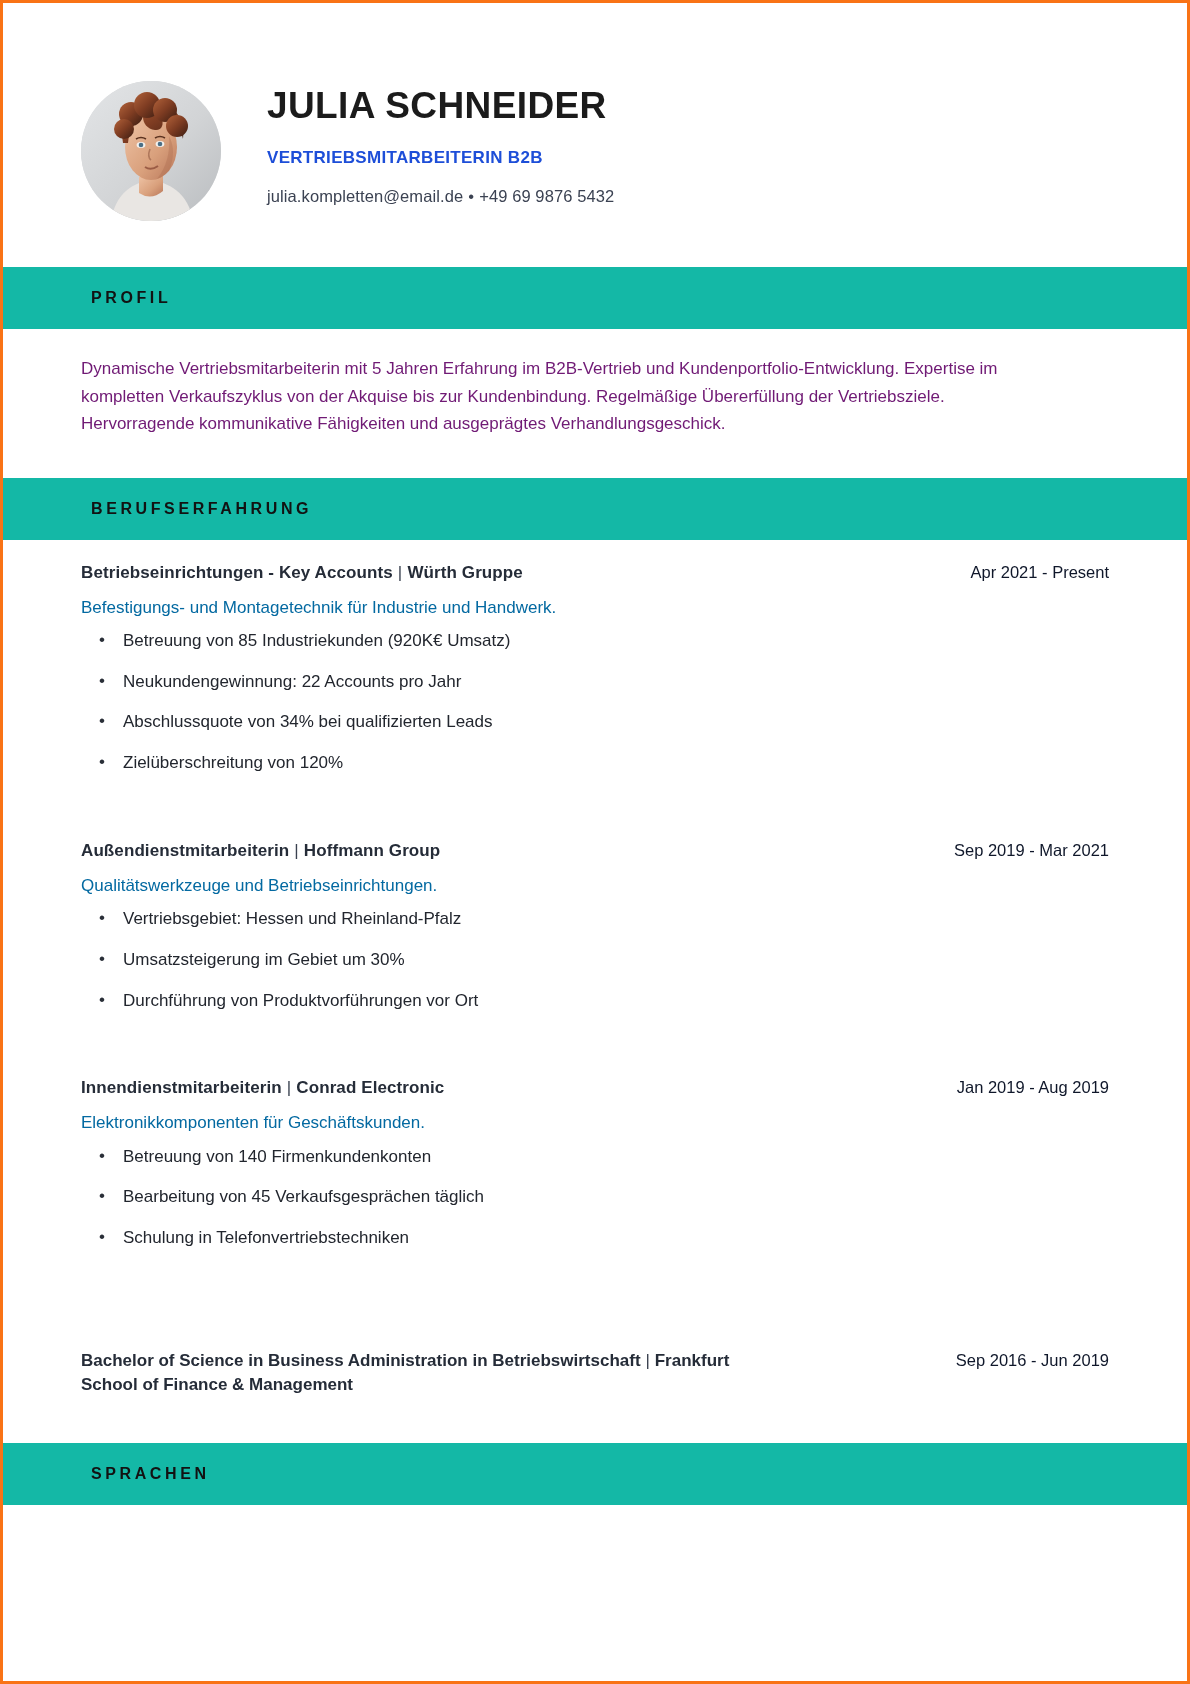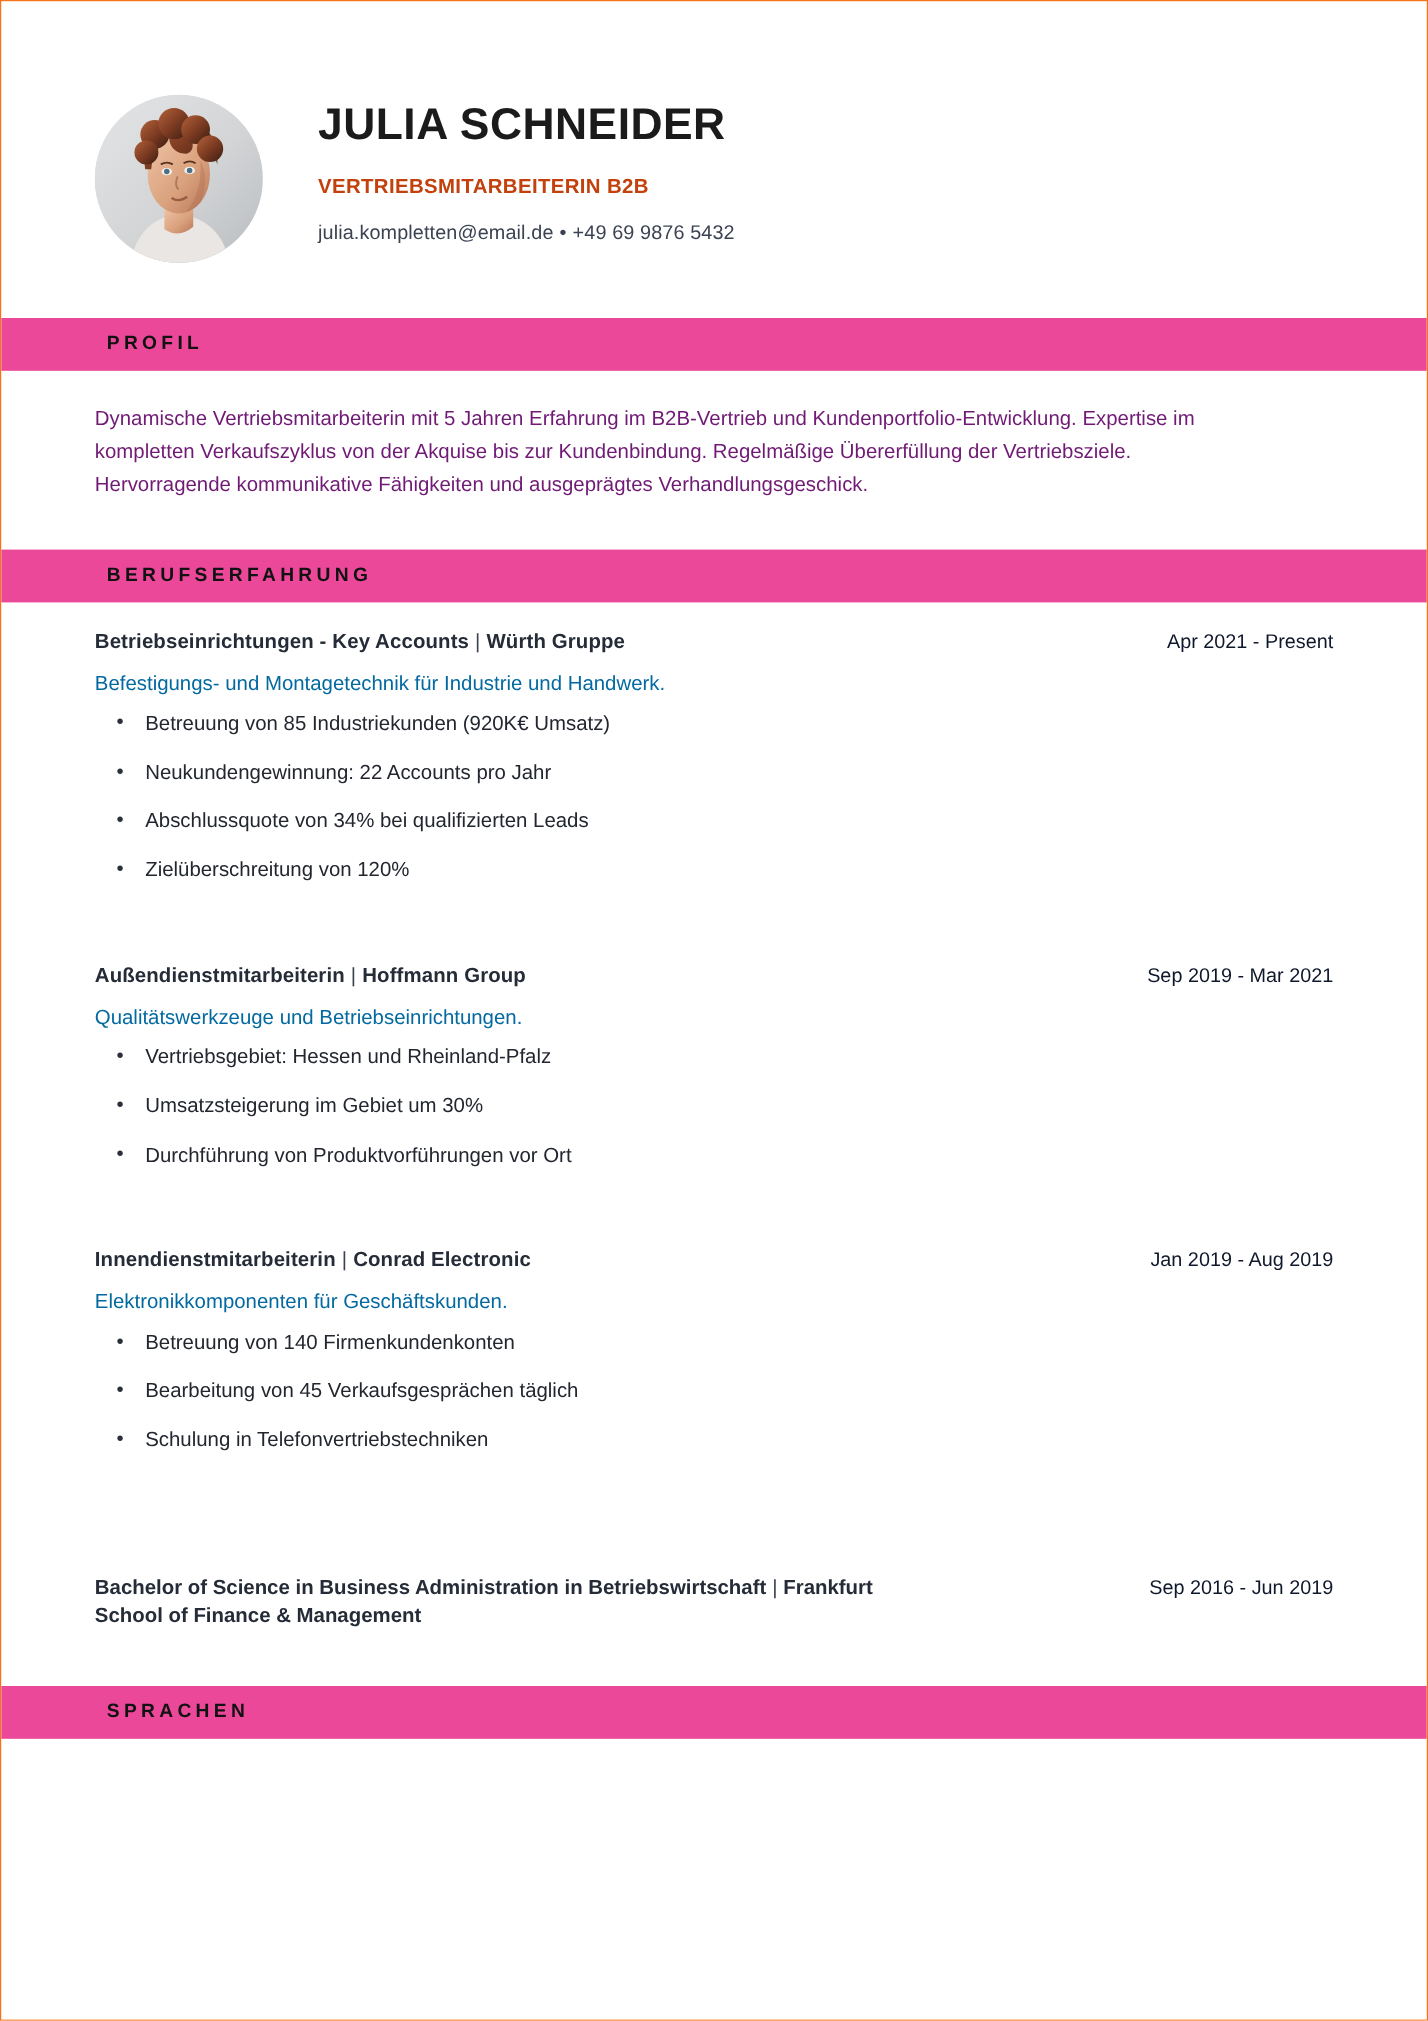--- a/index.html
+++ b/index.html
@@ -9,21 +9,21 @@
     height: 1684px;
     background: #f4f4f5;
     font-family: "Liberation Sans", sans-serif;
   }
 
   .page {
     position: relative;
     width: 1190px;
     height: 1684px;
     background: #ffffff;
-    border: 1px solid #f97316;
+    border: 3px solid #f97316;
     overflow: hidden;
   }
 
   
   .header {
     display: flex;
     align-items: flex-start;
     padding: 72px 60px 46px 78px;
   }
 
@@ -51,36 +51,36 @@
     color: #1b1b1b;
     line-height: 1.15;
     white-space: nowrap;
   }
 
   .job-title {
     margin-top: 20px;
     font-size: 17px;
     font-weight: bold;
     letter-spacing: 0.3px;
-    color: #c2410c;
+    color: #1d4ed8;
     text-transform: uppercase;
   }
 
   .contact {
     margin-top: 19px;
     font-size: 16.5px;
     color: #3b4252;
     letter-spacing: 0.1px;
   }
   .contact .sep { padding: 0 5px; }
 
   
   .band {
-    background: #ec4899;
-    height: 44px;
+    background: #14b8a6;
+    height: 62px;
     display: flex;
     align-items: center;
     padding-left: 88px;
   }
   .band-title {
     font-size: 16px;
     font-weight: bold;
     letter-spacing: 3.6px;
     color: #121212;
     text-transform: uppercase;

